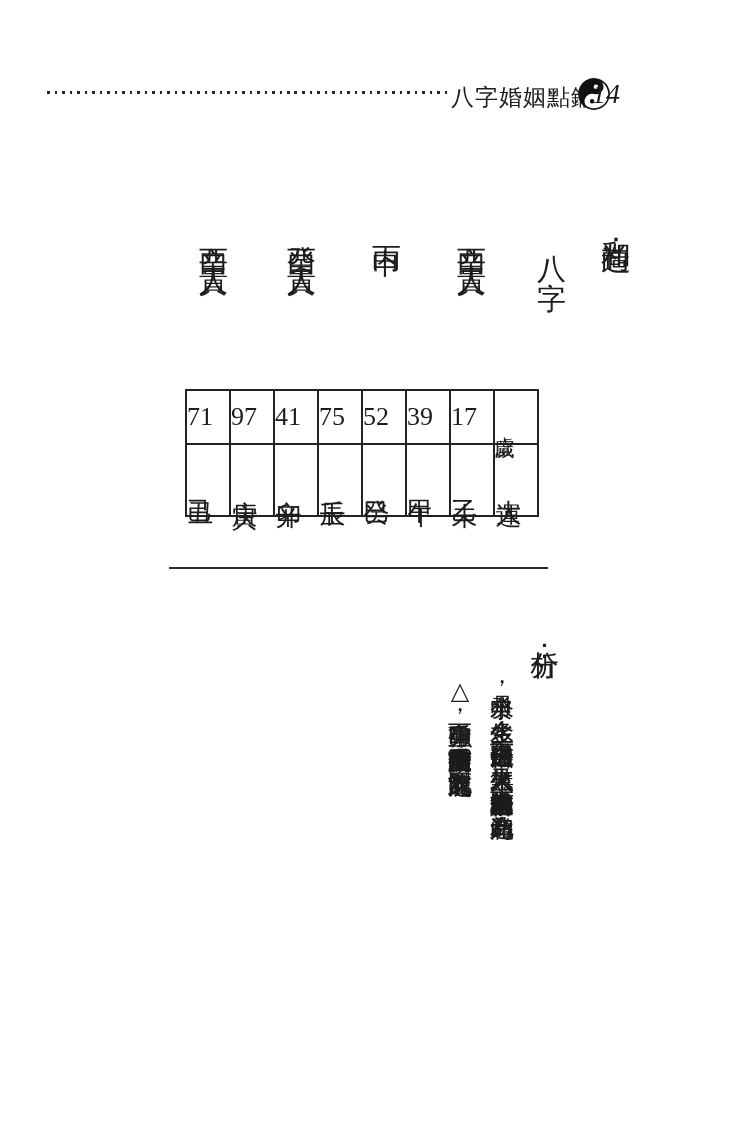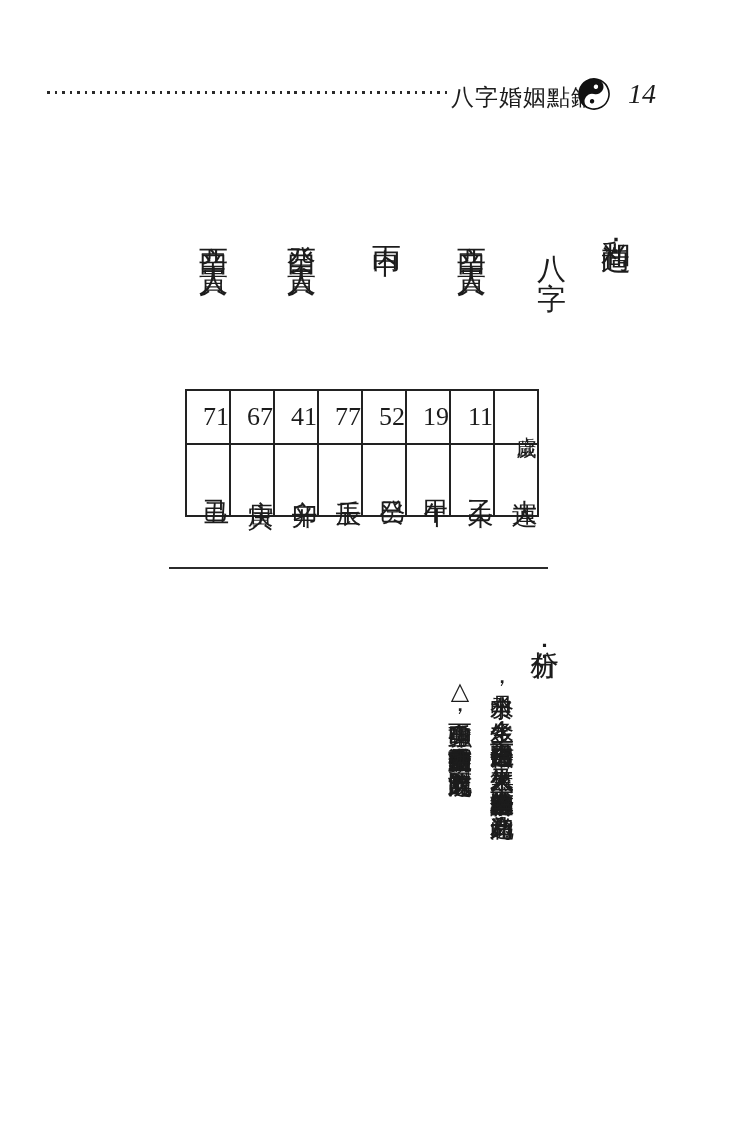--- a/index.html
+++ b/index.html
@@ -29,21 +29,21 @@
     letter-spacing: 1px;
     white-space: nowrap;
   }
   .yinyang {
     position: absolute;
     left: 578px; top: 78px;
     width: 32px; height: 32px;
   }
   .page-number {
     position: absolute;
-    left: 628px; top: 78px;
+    left: 592px; top: 78px;
     font-size: 28px;
     font-style: italic;
     font-family: "Liberation Serif", "DejaVu Serif", serif;
   }
 
   
   .vcol {
     position: absolute;
     writing-mode: vertical-rl;
     text-orientation: mixed;
@@ -63,21 +63,21 @@
   
   .luck-table {
     position: absolute;
     left: 185px; top: 389px;
     border-collapse: collapse;
     table-layout: fixed;
   }
   .luck-table td {
     border: 2px solid #222;
     width: 44px;
-    text-align: right;
+    text-align: left;
     vertical-align: middle;
     padding: 0;
   }
   .luck-table tr.age-row td { height: 54px; font-size: 26px; }
   .luck-table tr.pillar-row td { height: 72px; }
   .luck-table .vcell {
     display: inline-block;
     writing-mode: vertical-rl;
     text-orientation: upright;
     font-size: 26px;
@@ -137,26 +137,26 @@
     <div class="vcol pillar pillar-0"><span class="sb">辛酉</span><span class="note">貴人</span></div>
     <div class="vcol pillar pillar-1"><span class="sb">丙申</span><span class="note"></span></div>
     <div class="vcol pillar pillar-2"><span class="sb">癸酉</span><span class="note">貴人</span></div>
     <div class="vcol pillar pillar-3"><span class="sb">辛酉</span><span class="note">貴人</span></div>
   </div>
 
   <table class="luck-table">
     <tbody>
         <tr class="age-row">
       <td>71</td>
-      <td>67</td>
+      <td>97</td>
       <td>41</td>
-      <td>77</td>
+      <td>75</td>
       <td>52</td>
-      <td>19</td>
-      <td>11</td>
+      <td>39</td>
+      <td>17</td>
       <td><span class="vcell small">虛歲</span></td>
     </tr>
     <tr class="pillar-row">
       <td><span class="vcell">己丑</span></td>
       <td><span class="vcell">庚寅</span></td>
       <td><span class="vcell">辛卯</span></td>
       <td><span class="vcell">壬辰</span></td>
       <td><span class="vcell">癸巳</span></td>
       <td><span class="vcell">甲午</span></td>
       <td><span class="vcell">乙未</span></td>

